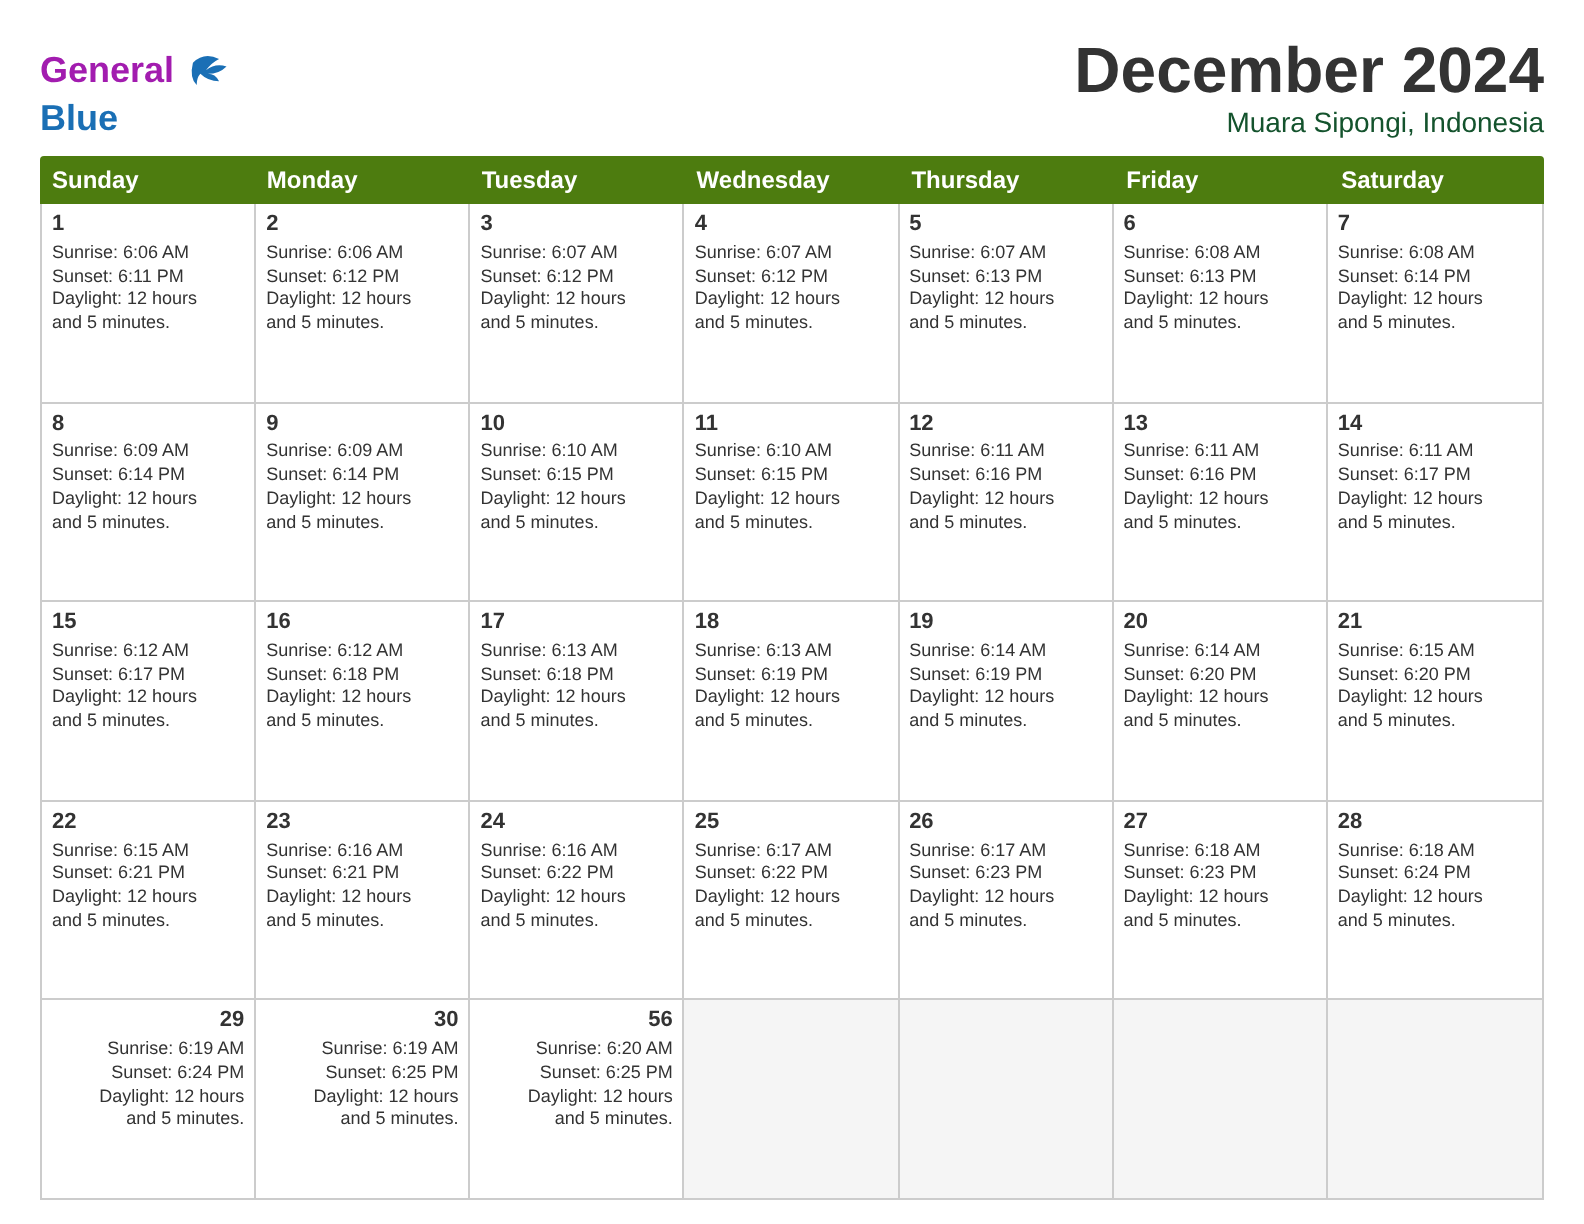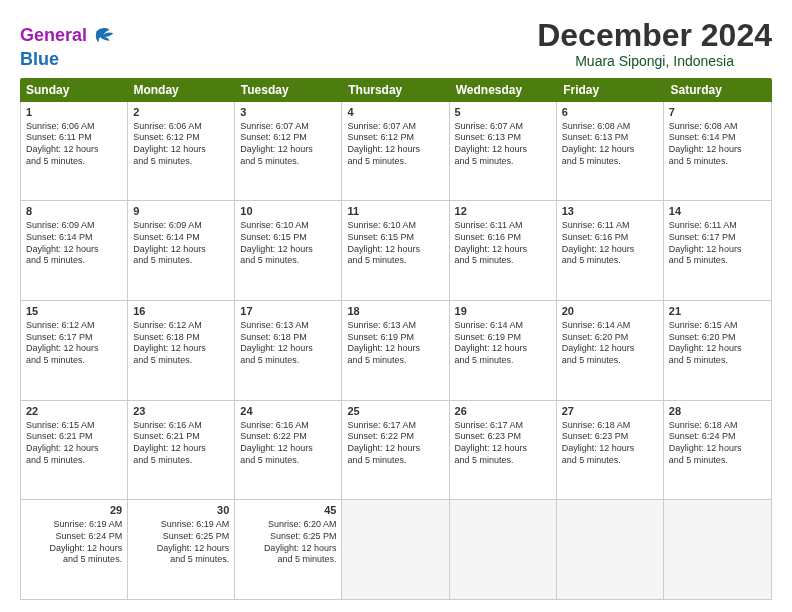--- a/index.html
+++ b/index.html
@@ -36,21 +36,21 @@
     }
     .logo-text span {
       color: #a21caf;
     }
     .logo-icon {
       width: 28px;
       height: 28px;
       margin-left: 2px;
     }
     .title-block {
-      text-align: center;
+      text-align: right;
     }
     .month-title {
       font-size: 32px;
       font-weight: bold;
       color: #333;
       line-height: 1.1;
     }
     .location {
       font-size: 14px;
       color: #14532d;
@@ -137,22 +137,22 @@
       <div class="month-title">December 2024</div>
       <div class="location">Muara Sipongi, Indonesia</div>
     </div>
   </div>
 
   <div class="calendar">
     <div class="cal-header" id="cal-header">
         <div class="cal-header-cell">Sunday</div>
         <div class="cal-header-cell">Monday</div>
         <div class="cal-header-cell">Tuesday</div>
+        <div class="cal-header-cell">Wednesday</div>
         <div class="cal-header-cell">Thursday</div>
-        <div class="cal-header-cell">Wednesday</div>
         <div class="cal-header-cell">Friday</div>
         <div class="cal-header-cell">Saturday</div>
       </div>
     <div class="cal-body" id="cal-body">
         <div class="cal-row">
           <div class="cal-cell">
             <span class="day-num">1</span>
             <div class="cell-info" style="white-space: pre-line;">Sunrise: 6:06 AM
 Sunset: 6:11 PM
 Daylight: 12 hours
@@ -363,21 +363,21 @@
 and 5 minutes.</div>
           </div>
           <div class="cal-cell">
             <span class="day-num">30</span>
             <div class="cell-info" style="white-space: pre-line;">Sunrise: 6:19 AM
 Sunset: 6:25 PM
 Daylight: 12 hours
 and 5 minutes.</div>
           </div>
           <div class="cal-cell">
-            <span class="day-num">45</span>
+            <span class="day-num">56</span>
             <div class="cell-info" style="white-space: pre-line;">Sunrise: 6:20 AM
 Sunset: 6:25 PM
 Daylight: 12 hours
 and 5 minutes.</div>
           </div>
           <div class="cal-cell empty"></div>
           <div class="cal-cell empty"></div>
           <div class="cal-cell empty"></div>
           <div class="cal-cell empty"></div>
         </div>

